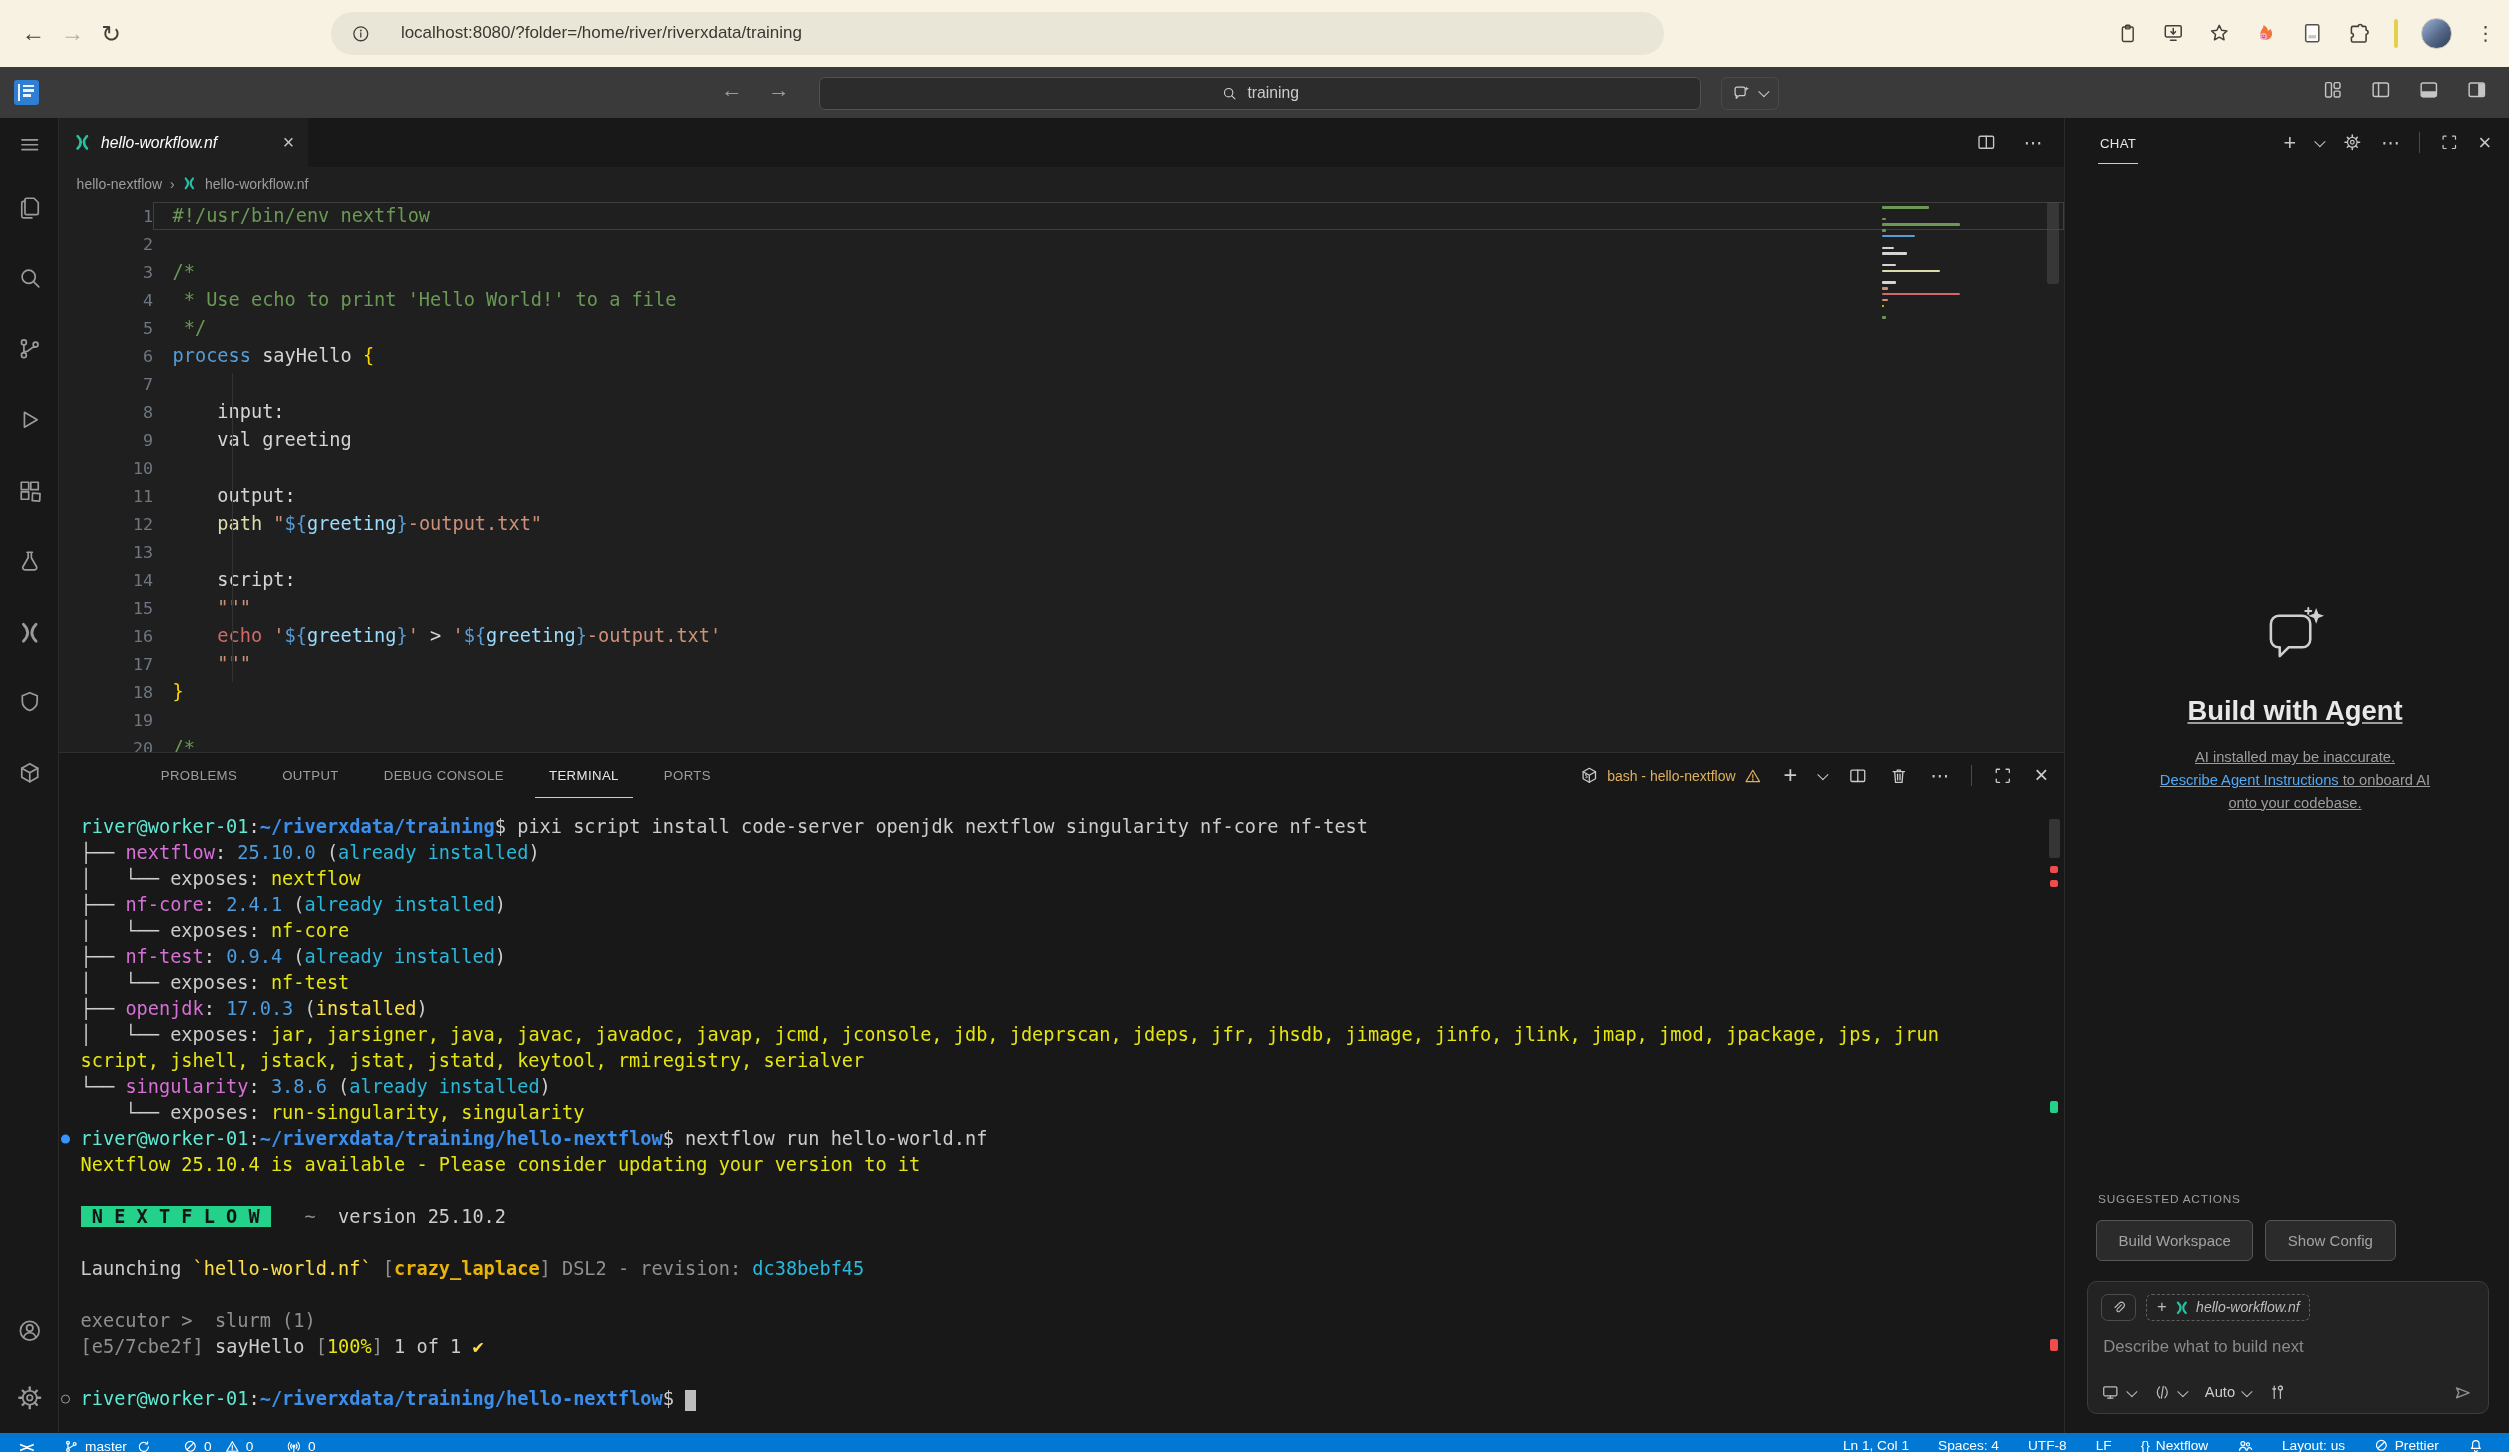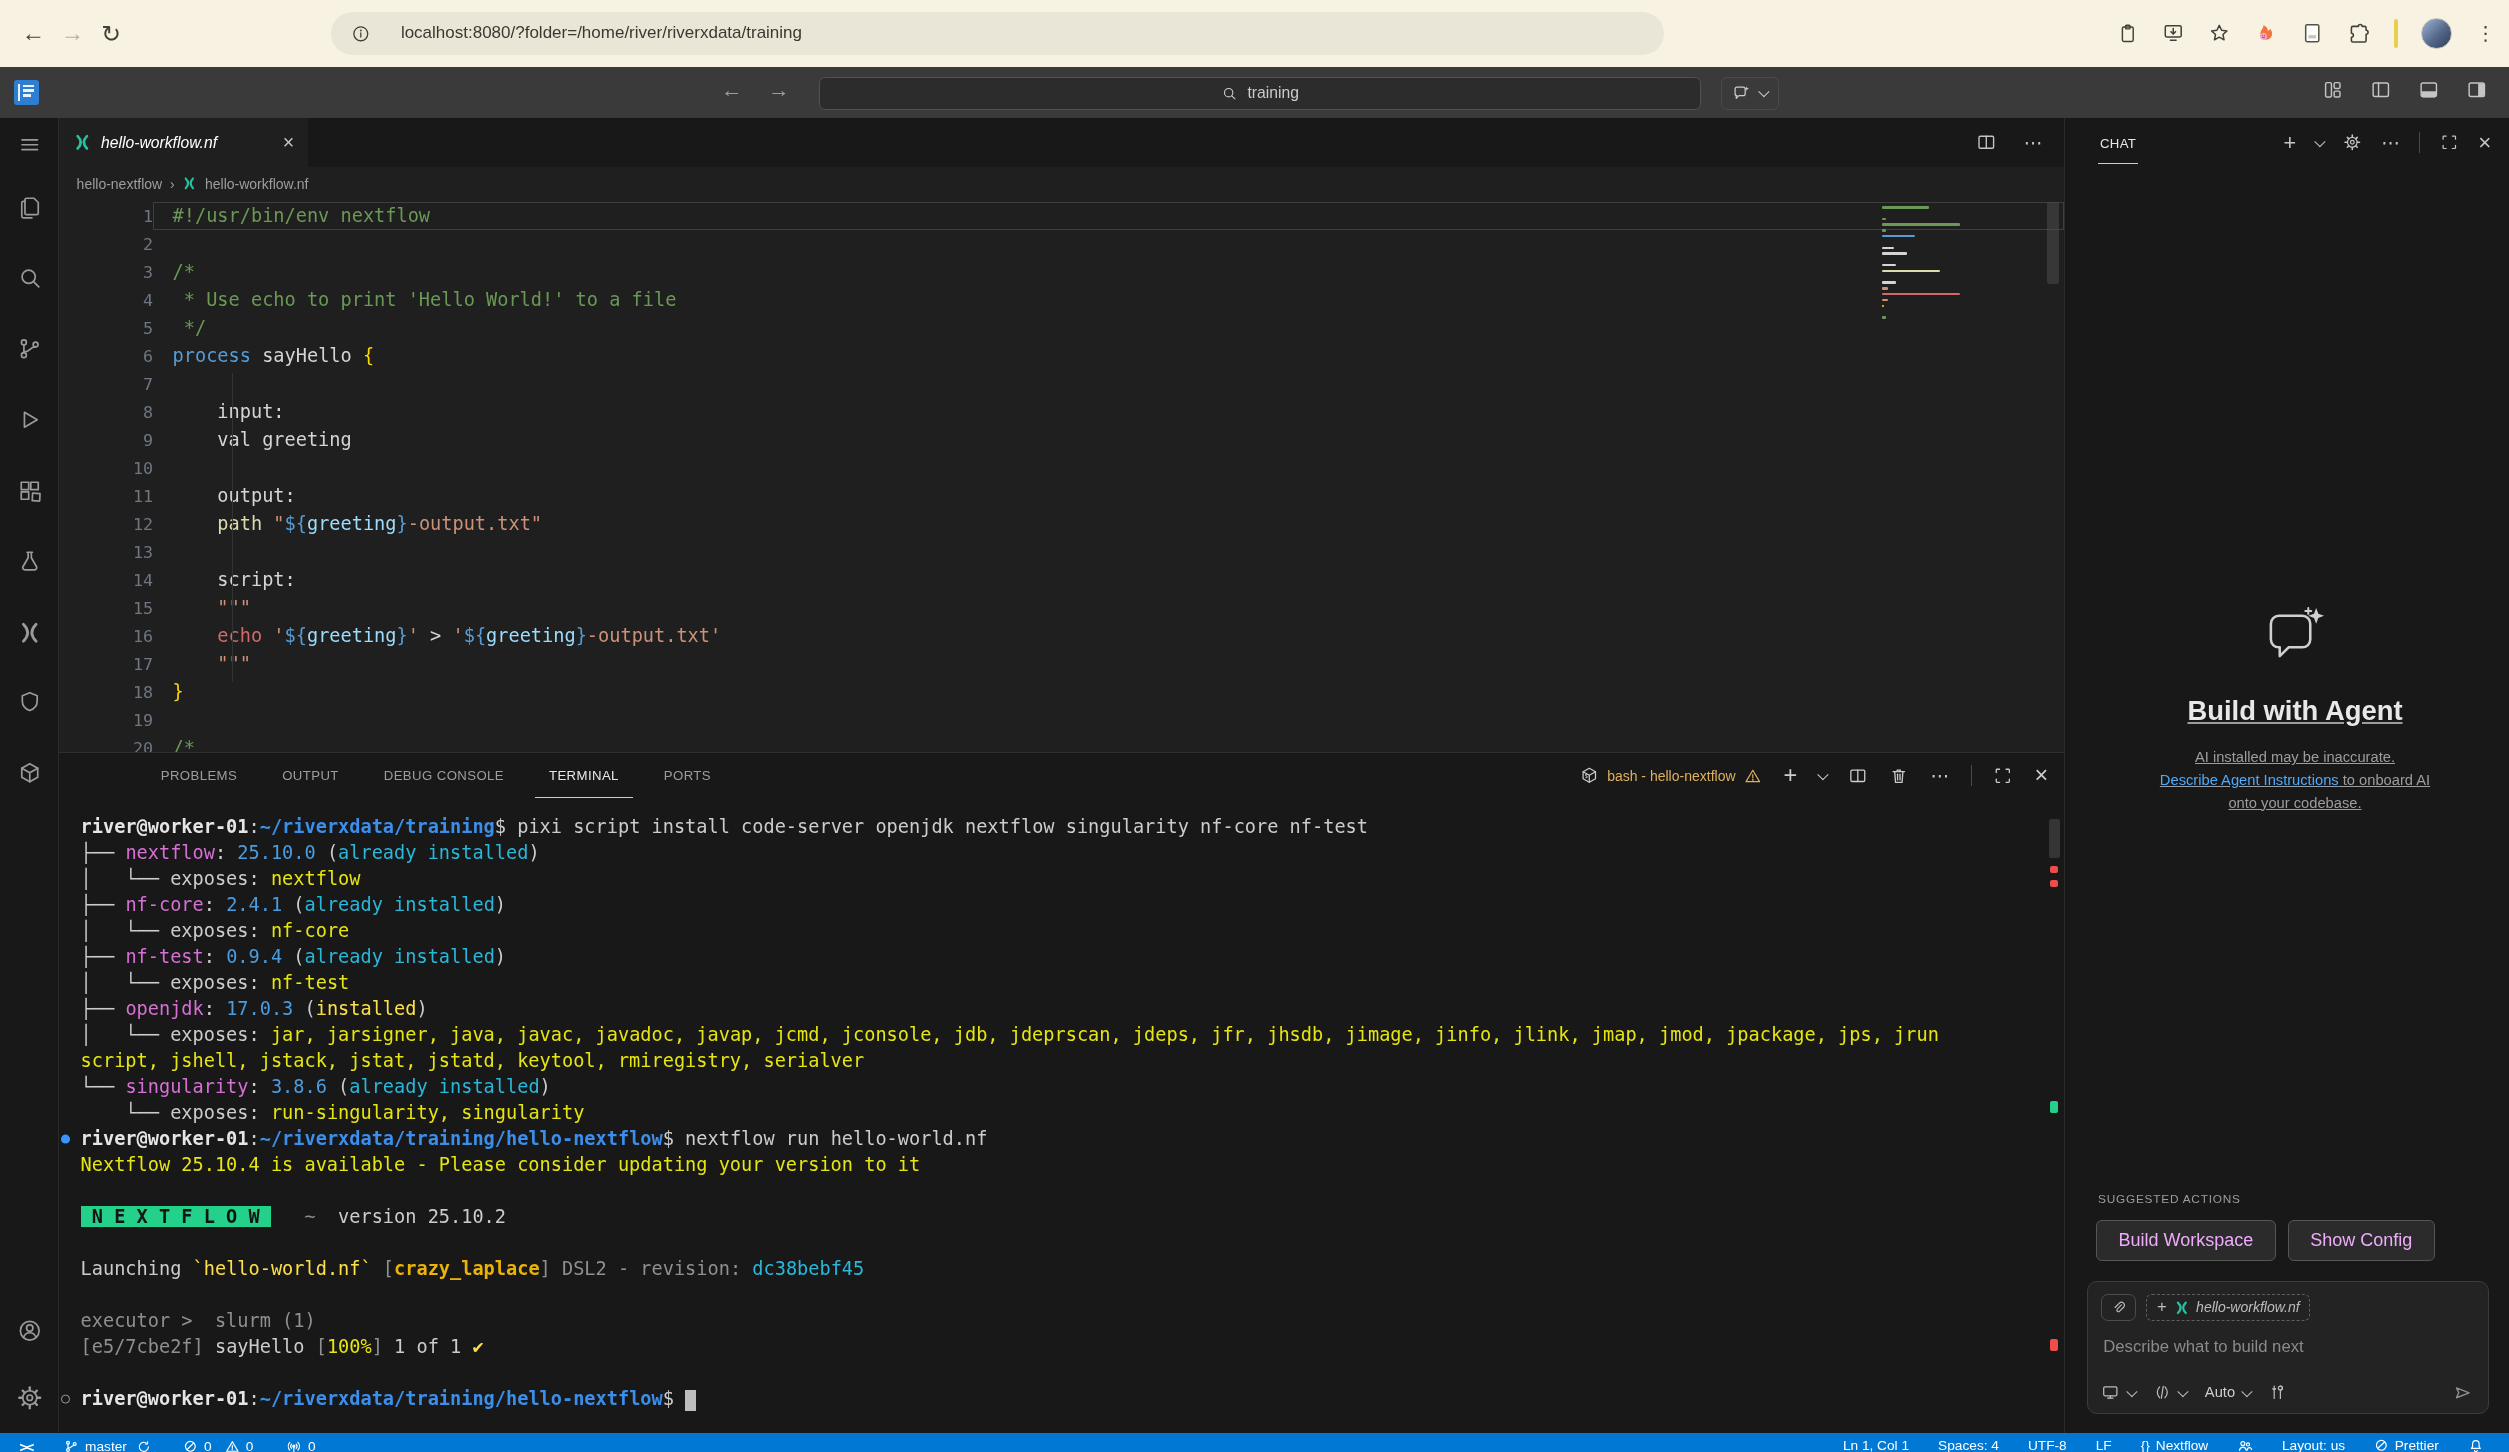--- a/index.html
+++ b/index.html
@@ -67,40 +67,40 @@
   .ptab { padding:0 13.7px; font-size:13.2px; letter-spacing:0.4px; color:#9d9d9d; height:45px; line-height:45px; }
   .ptab.active { color:#e7e7e7; border-bottom:1.5px solid #cccccc; }
   .termbar { position:absolute; right:15.7px; top:0; height:45px; display:flex; align-items:center; gap:21.6px; color:#cccccc; }
   .termname { display:flex; align-items:center; gap:8.8px; color:#ddb15e; font-size:14px; }
   .vsep { width:1px; height:21.6px; background:#4a4a4a; }
   #termlines { position:absolute; left:0; top:62px; font-family:"DejaVu Sans Mono", monospace; font-size:18.6px; }
   .trow { height:26px; line-height:26px; white-space:pre; position:relative; padding-left:21.6px; color:#ccc; }
   .dot { position:absolute; left:2px; top:50%; width:8.8px; height:8.8px; border-radius:50%; transform:translateY(-50%); }
   .db { background:#3794ff; }
   .do { border:1.5px solid #9a9a9a; }
-  .tg{color:#e5e5e5;font-weight:bold} .tb{color:#3b8eea;font-weight:bold} .tm{color:#d670d6}
+  .tg{color:#5eead4;font-weight:normal} .tb{color:#3b8eea;font-weight:bold} .tm{color:#d670d6}
   .tb2{color:#4a9de0} .tc{color:#29b8db} .tcb{color:#eab308;font-weight:bold} .ty{color:#e5e510}
   .tg2{color:#fde047} .tw{color:#cccccc} .tdim{color:#8f8f8f}
   .tbg{background:#23d18b;color:#141414;font-weight:bold}
   .tcur{display:inline-block;width:10.8px;height:21.6px;background:#bdbdbd;vertical-align:-3.9px}
   .tscroll { position:absolute; border-radius:2px; }
 
   
   .chat { position:absolute; left:2064px; top:118px; width:445px; height:1315px; background:#181818; border-left:1px solid #2a2a2a; }
   .chathead { position:absolute; left:0; top:0; width:100%; height:49px; display:flex; align-items:center; }
   .chattitle { margin-left:33px; font-size:13.2px; color:#e7e7e7; letter-spacing:0.3px; border-bottom:1.5px solid #cccccc; padding:14.7px 2px 12.7px; }
   .chathicons { position:absolute; right:17.6px; top:0; height:49px; display:flex; align-items:center; gap:19.6px; color:#c5c5c5; }
   .chatempty { position:absolute; left:8px; top:488px; width:100%; text-align:center; color:#9d9d9d;text-decoration:underline; }
   .chatempty h1 { font-size:27.4px; color:#e8e8e8; font-weight:600; margin:25.5px 0 19.6px; }
   .chatempty p { font-size:14.7px; line-height:1.55; width:343px; margin:0 auto; }
   .chatlink { color:#4daafc; }
   .suglabel { position:absolute; left:33px; top:1074px; font-size:11.8px; letter-spacing:0.8px; color:#9d9d9d; }
   .sugbtns { position:absolute; left:31px; top:1102px; display:flex; gap:11.8px; }
   .sbtn { height:41px; padding:0 21.6px; background:#2b2b2b; border:1px solid #565656; border-radius:5.9px;
-    color:#f0abfc; font-size:18px; display:flex; align-items:center; }
+    color:#a3a3a3; font-size:15px; display:flex; align-items:center; }
   .chatinput { position:absolute; left:21.6px; top:1163px; width:402px; height:133px; background:#232323;
     border:1px solid #3c3c3c; border-radius:9.8px; padding:11.8px 13.7px; }
   .ciline1 { display:flex; align-items:center; gap:9.8px; }
   .clipbtn { width:35px; height:27.4px; border:1px solid #4c4c4c; border-radius:6.9px; display:flex; align-items:center; justify-content:center; color:#bdbdbd; }
   .ctxchip { display:flex; align-items:center; gap:6.9px; border:1px dashed #5f5f5f; border-radius:5.9px;
     height:27.4px; padding:0 9.8px; color:#bdbdbd; font-size:14px; }
   .ctxchip .fname { font-style:italic; }
   .ciplaceholder { margin:15.7px 2px 0; color:#8a8a8a; font-size:16.7px; }
   .cicontrols { position:absolute; left:13.7px; right:13.7px; bottom:9.8px; display:flex; align-items:center; gap:17.6px; color:#bdbdbd; }
   .cicontrols .grp { display:flex; align-items:center; gap:7.8px; }

